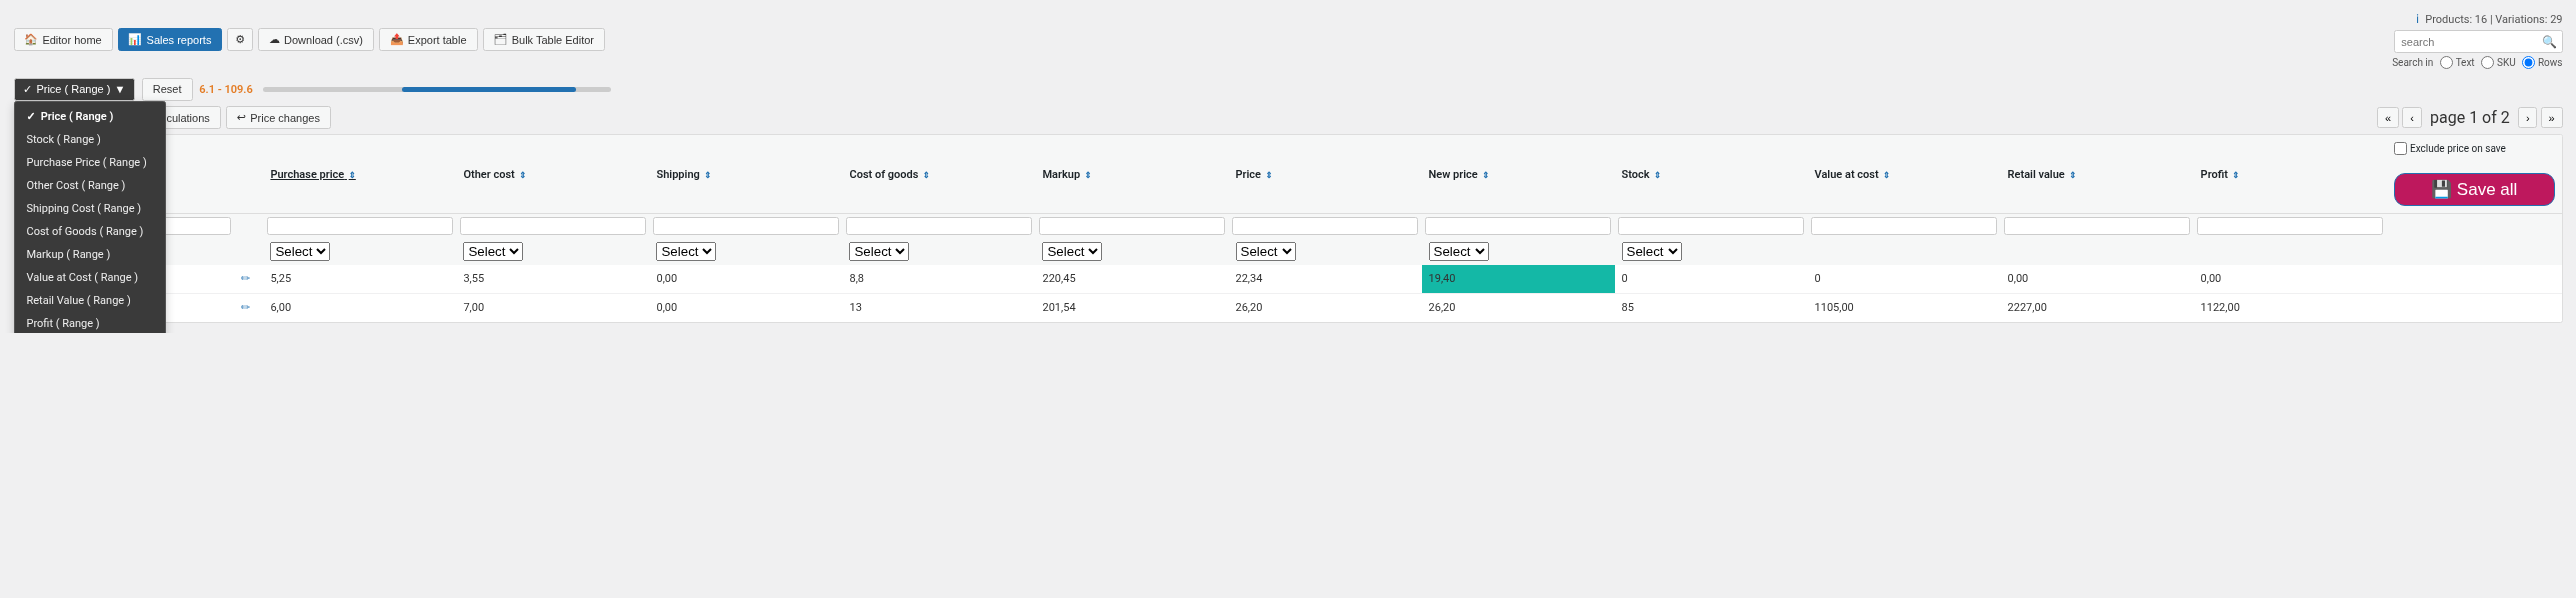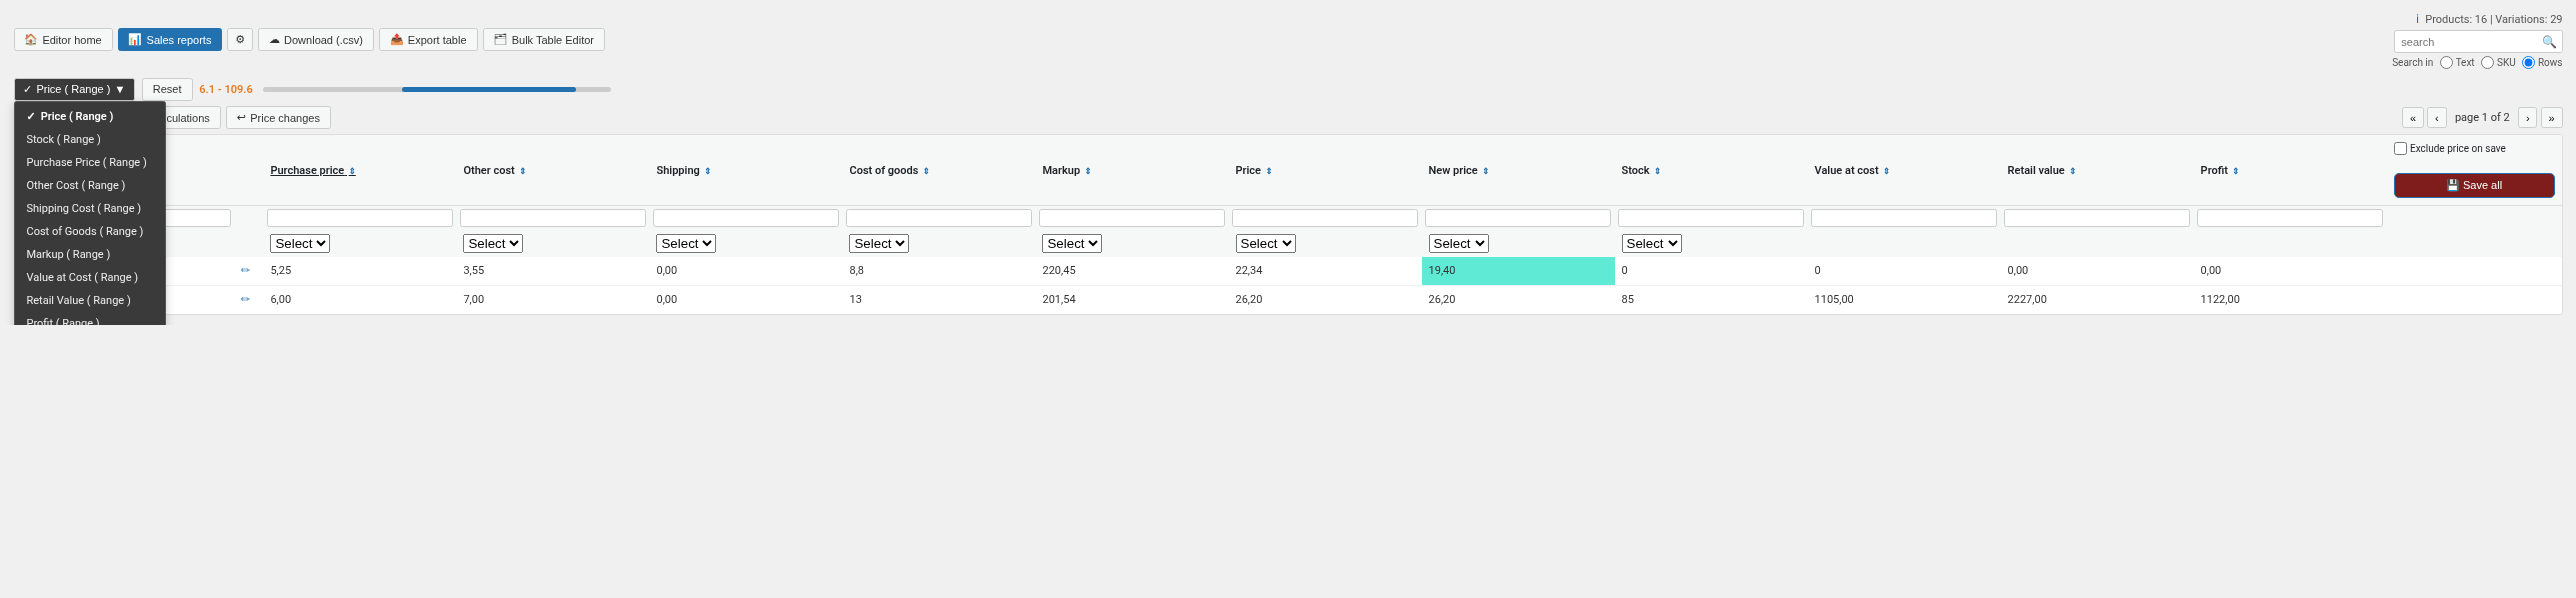--- a/index.html
+++ b/index.html
@@ -181,21 +181,21 @@
     }
     .pagination-bar .pg-btn {
       padding: 3.4px 6.8px;
       border: 0.8px solid #ccc;
       background: #f6f7f7;
       cursor: pointer;
       border-radius: 2.5px;
       font-size: 11px;
     }
     .pagination-bar .pg-info {
-      font-size: 11px;
+      font-size: 16px;
       padding: 0 5px;
     }
     .table-wrapper {
       background: #fff;
       border: 0.8px solid #ddd;
       border-radius: 2.5px;
       overflow-x: auto;
     }
     table {
       width: 100%;
@@ -233,35 +233,35 @@
       border-radius: 2.5px;
       font-size: 10px;
     }
     .apply-row td {
       background: #f6f7f7;
       font-size: 10px;
       color: #666;
       padding: 3.4px 6.8px;
     }
     .highlighted-cell {
-      background: #5eead4;
+      background: #14b8a6;
     }
     .edit-icon {
       color: #2271b1;
       cursor: pointer;
       font-size: 11px;
     }
     .save-all-btn {
-      background: #7f1d1d;
+      background: #be185d;
       color: #fff;
       border: 0.8px solid #2271b1;
       padding: 5px 13.5px;
-      border-radius: 5px;
-      cursor: pointer;
-      font-size: 11px;
+      border-radius: 11px;
+      cursor: pointer;
+      font-size: 17px;
       display: flex;
       align-items: center;
       gap: 4.2px;
       width: 100%;
       justify-content: center;
     }
     .checkbox-cell {
       width: 20px;
     }
     .col-name { min-width: 101px; }

